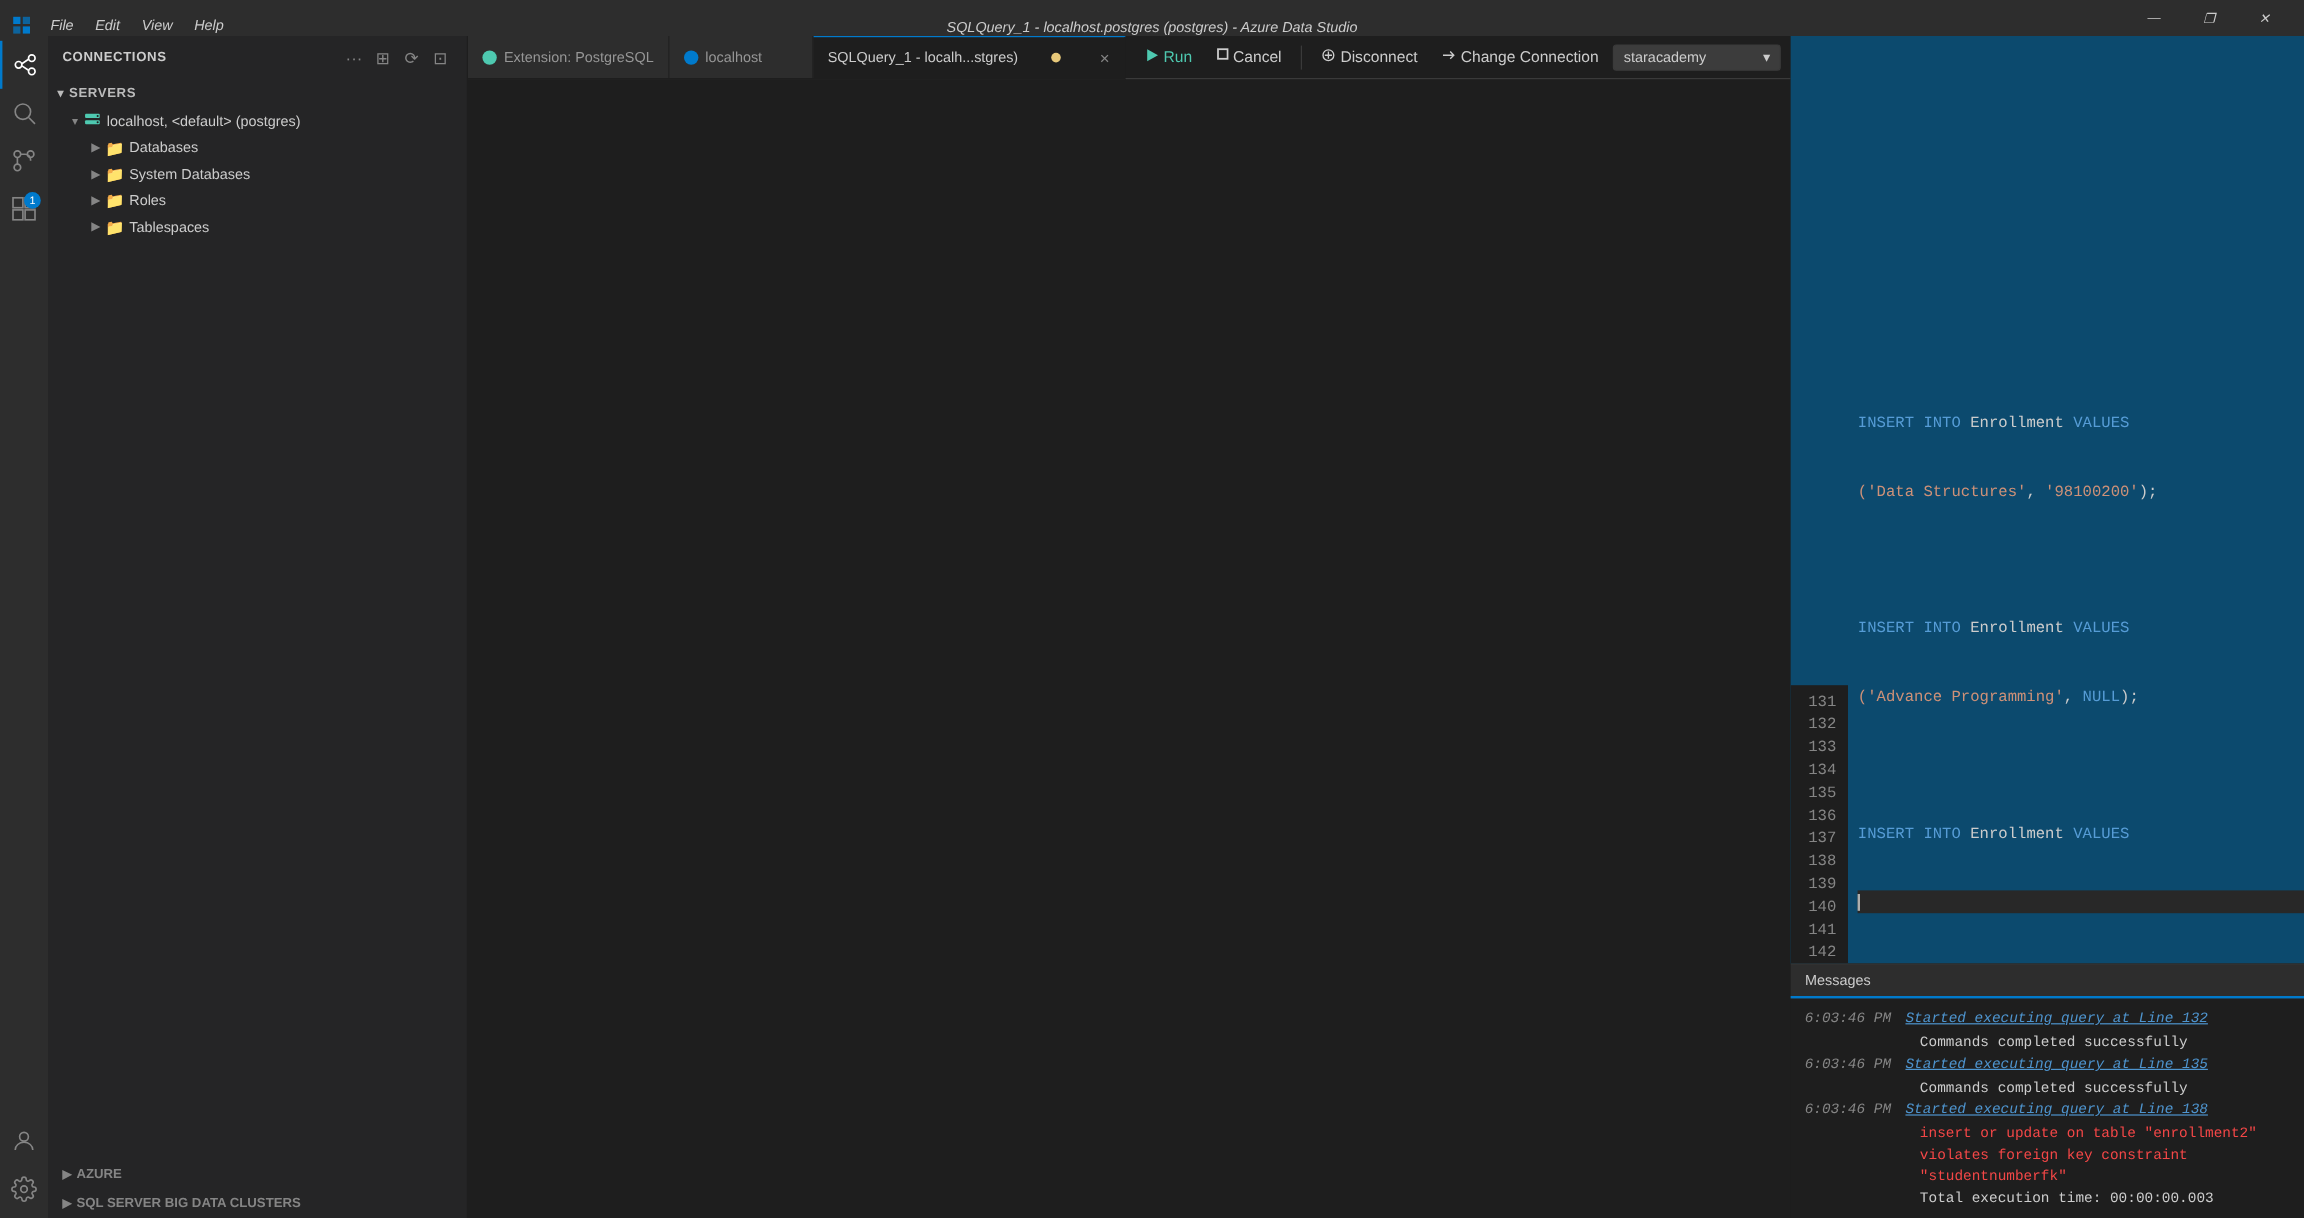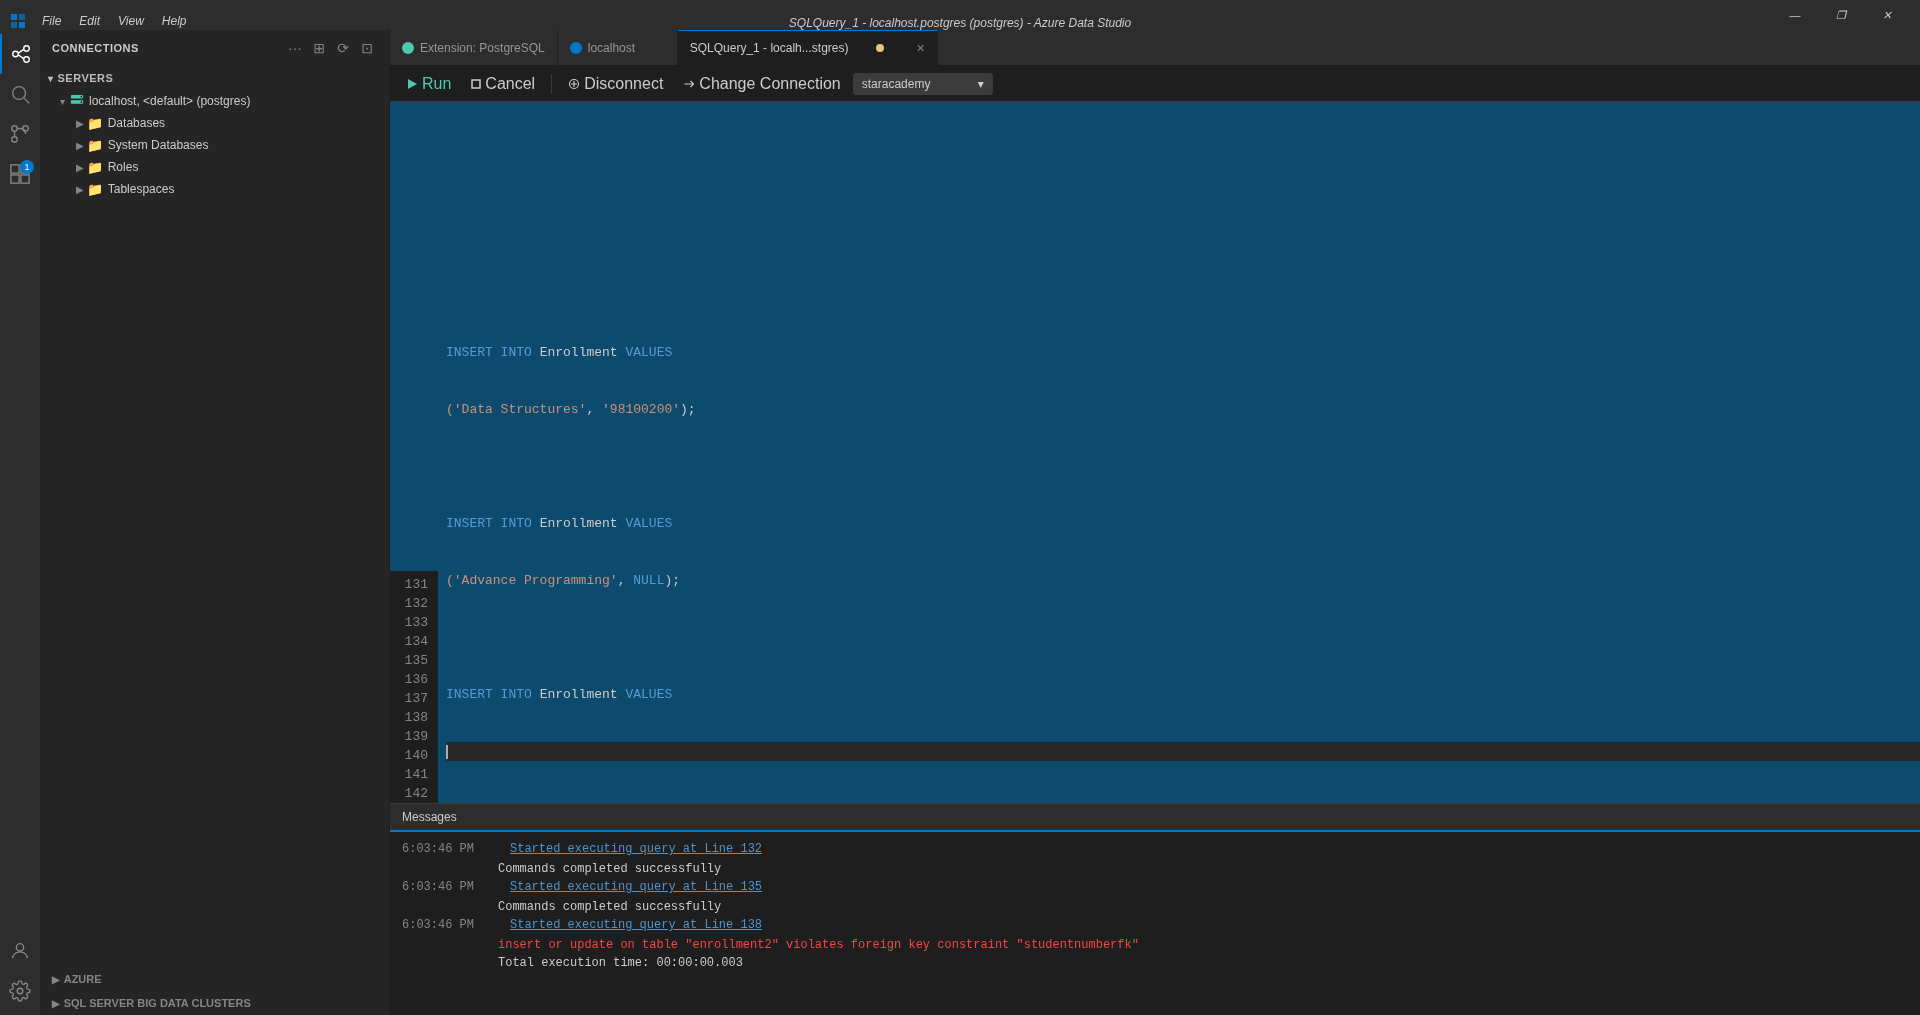--- a/index.html
+++ b/index.html
@@ -214,21 +214,21 @@
       color: #858585;
       font-size: 11px;
       font-weight: 700;
       text-transform: uppercase;
     }
 
     
     .main-content {
       flex: 1;
       display: flex;
-      flex-direction: column;
+      flex-direction: row;
       overflow: hidden;
       background: #1e1e1e;
     }
 
     
     .tab-bar {
       height: 36px;
       background: #2d2d2d;
       display: flex;
       align-items: flex-end;
@@ -282,26 +282,25 @@
       background: #1e1e1e;
       display: flex;
       align-items: center;
       padding: 0 8px;
       gap: 4px;
       flex-shrink: 0;
       border-bottom: 1px solid #3a3a3a;
     }
     .toolbar-btn {
       display: flex;
-      align-items: center;
       gap: 4px;
       padding: 3px 8px;
       cursor: pointer;
       color: #cccccc;
-      font-size: 16px;
+      font-size: 13px;
       border-radius: 3px;
     }
     .toolbar-btn.run { color: #4ec9b0; }
     .toolbar-btn.cancel { color: #cccccc; }
     .toolbar-sep {
       width: 1px;
       height: 20px;
       background: #3a3a3a;
       margin: 0 4px;
     }
@@ -399,22 +398,23 @@
     .messages-content {
       flex: 1;
       overflow-y: auto;
       padding: 8px 12px;
       font-family: 'Consolas', 'Courier New', monospace;
       font-size: 12px;
       line-height: 18px;
     }
     .msg-row {
       display: flex;
-      gap: 28px;
+      gap: 4px;
       margin-bottom: 2px;
+      font-style: italic;
     }
     .msg-time {
       color: #858585;
       min-width: 80px;
       flex-shrink: 0;
     }
     .msg-text { color: #cccccc; }
     .msg-text a { color: #4e94ce; text-decoration: underline; cursor: pointer; }
     .msg-indent { padding-left: 96px; color: #cccccc; }
     .msg-indent.error { color: #f44747; }

